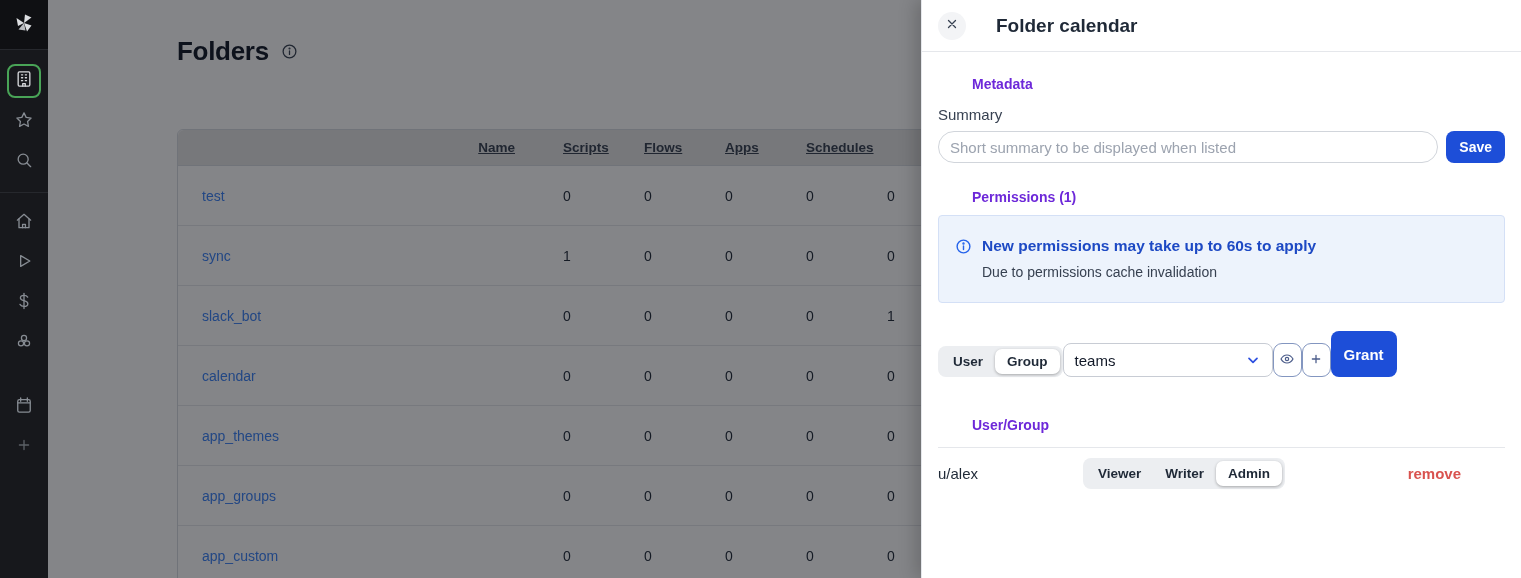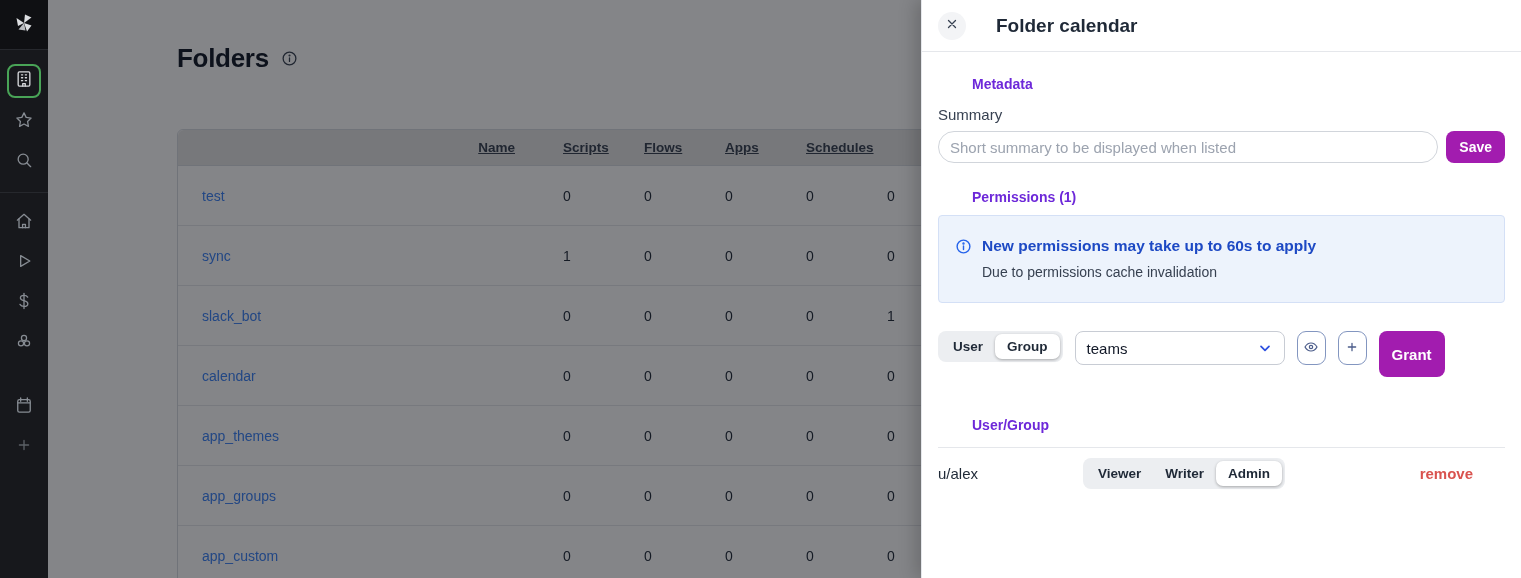--- a/index.html
+++ b/index.html
@@ -14,21 +14,21 @@
   .side-item { width:32px; height:32px; display:flex; align-items:center; justify-content:center;
                color:#878c93; margin-top:8px; border-radius:8px; }
   .side-item.first { margin-top:14px; }
   .side-item.active { border:2px solid #49a457; color:#d7d9dc; width:34px; height:34px; }
   .side-item svg { width:20px; height:20px; }
   .sidebar-divider { width:100%; height:1px; background:#26282d; margin-top:14px; flex-shrink:0; }
   .side-spacer { height:24px; flex-shrink:0; }
 
   
   .main { position:absolute; left:48px; top:0; right:0; bottom:0; background:#ffffff; }
-  .page-title-row { position:absolute; left:129px; top:43px; display:flex; align-items:center; gap:12px; }
+  .page-title-row { position:absolute; left:129px; top:36px; display:flex; align-items:center; gap:12px; }
   .page-title { font-size:26px; font-weight:700; color:#111827; letter-spacing:-0.3px; }
   .title-info { color:#374151; display:flex; }
   .title-info svg { width:17px; height:17px; }
 
   .table-wrap { position:absolute; left:129px; top:129px; width:1180px;
                 border:1px solid #d7dae0; border-radius:6px; background:#fff; }
   table { border-collapse:collapse; width:100%; table-layout:fixed; }
   th { text-align:right; font-size:13.5px; font-weight:700; color:#374151; padding:10px 24px; background:#e5e5e5;
        border-bottom:1px solid #d7dae0;text-decoration:underline; }
   th:first-child { border-top-left-radius:6px; }
@@ -49,51 +49,51 @@
   .close-btn svg { width:14px; height:14px; }
   .drawer-title { font-size:19px; font-weight:700; color:#1f2937; }
   .drawer-body { padding:24px 16px 0 16px; }
 
   .section-heading { font-size:14px; font-weight:700; color:#6d28d9;margin-left:34px; }
   .field-label { margin-top:14px; font-size:15px; color:#374151; }
   .summary-row { margin-top:8px; display:flex; gap:8px; align-items:center; }
   .text-input { flex:1; height:32px; border:1px solid #d1d5db; border-radius:16px; padding:0 11px;
                 font-size:15px; font-family:"Liberation Sans", sans-serif; color:#111827; outline:none; }
   .text-input::placeholder { color:#9ca3af; }
-  .btn-primary { height:32px; padding:0 13px; background:#a21caf; color:#fff; font-weight:700; font-size:14px;
+  .btn-primary { height:32px; padding:0 13px; background:#1d4ed8; color:#fff; font-weight:700; font-size:14px;
                  border:none; border-radius:8px; cursor:pointer; font-family:"Liberation Sans", sans-serif; }
 
   .permissions-heading { margin-top:26px; }
   .alert { margin-top:10px; background:#edf3fc; border:1px solid #d4e0f6; border-radius:4px; padding:21px 16px 22px; }
   .alert-title-row { display:flex; align-items:center; gap:10px; }
   .alert-icon { color:#2563eb; display:flex; flex-shrink:0; }
   .alert-icon svg { width:17px; height:17px; }
   .alert-title { font-size:15.5px; font-weight:700; color:#1d49c4; }
   .alert-subtitle { margin:9px 0 0 27px; font-size:14px; color:#374151; }
 
-  .grant-row { margin-top:28px; display:flex; align-items:flex-start; gap:12px; }
+  .grant-row { margin-top:28px; display:flex; align-items:flex-end; gap:0; }
   .seg { background:#eceef1; border-radius:8px; padding:3px; display:flex; align-items:center; }
   .seg-opt { font-size:13.5px; font-weight:700; color:#1f2937; padding:5px 12px; border-radius:7px; cursor:pointer; white-space:nowrap; }
   .seg-opt.selected { background:#ffffff; box-shadow:0 1px 3px rgba(0,0,0,0.3); }
   .select-box { width:210px; height:34px; border:1px solid #c8ccd4; border-radius:8px; background:#fff;
                 display:flex; align-items:center; justify-content:space-between; padding:0 11px; cursor:pointer; }
   .select-value { font-size:15px; color:#111827; }
   .select-chevron { color:#2d50e0; display:flex; }
   .select-chevron svg { width:16px; height:16px; }
   .icon-btn { width:29px; height:34px; border:1px solid #8396c0; border-radius:9px; background:#fff; cursor:pointer;
               display:flex; align-items:center; justify-content:center; color:#4b5c8a; }
   .icon-btn svg { width:16px; height:16px; }
   .grant-btn { font-size:15px; height:46px; }
 
   .list-heading { margin-top:40px; }
   .list-divider { margin-top:14px; border-bottom:1px solid #e5e7eb; }
   .entry-row { display:flex; align-items:center; padding:10px 0; }
   .entry-id { font-size:15px; color:#1f2937; width:145px; }
   .entry-spacer { flex:1; }
-  .remove-link { font-size:15px; font-weight:600; color:#d9534f; text-decoration:none; margin-right:32px; cursor:pointer; }
+  .remove-link { font-size:15px; font-weight:600; color:#d9534f; text-decoration:none; margin-right:44px; cursor:pointer; }
 </style>
 </head>
 <body>
 
 <nav class="sidebar">
   <div class="sidebar-logo">
     <span>
       <svg width="24" height="24" viewBox="0 0 24 24" fill="#dcdee1">
         <path d="M12 12 L19.5 6.5 L13 3.5 Z"></path>
         <path d="M12 12 L4.5 7 L6 15 Z"></path>

